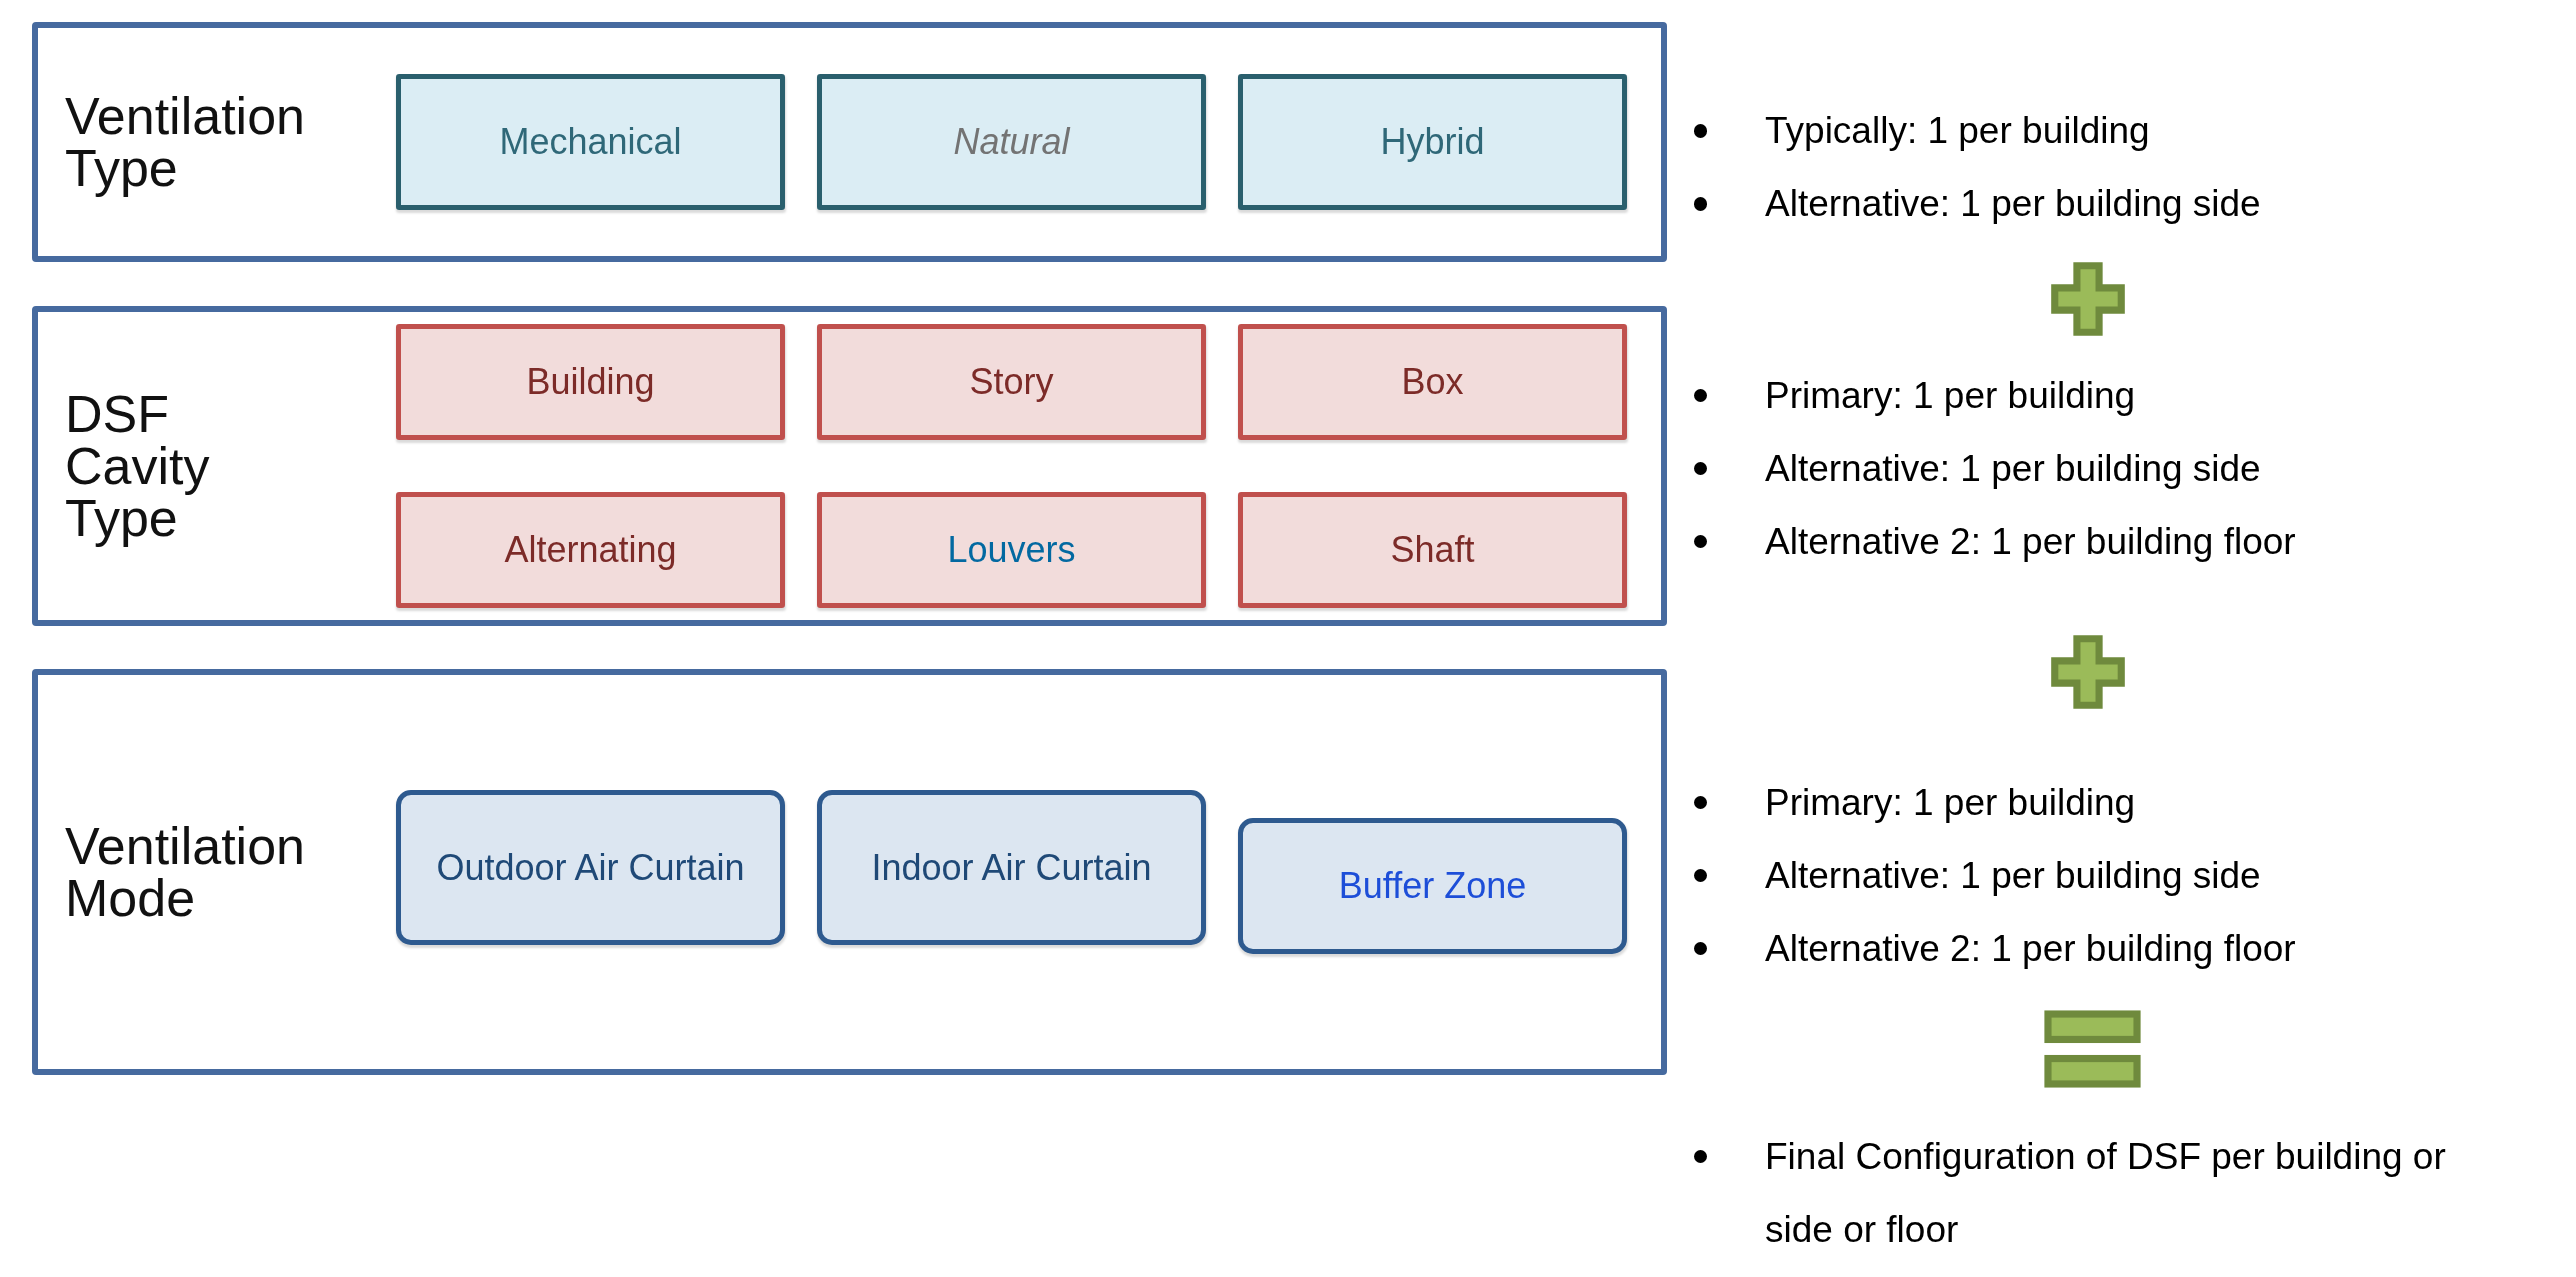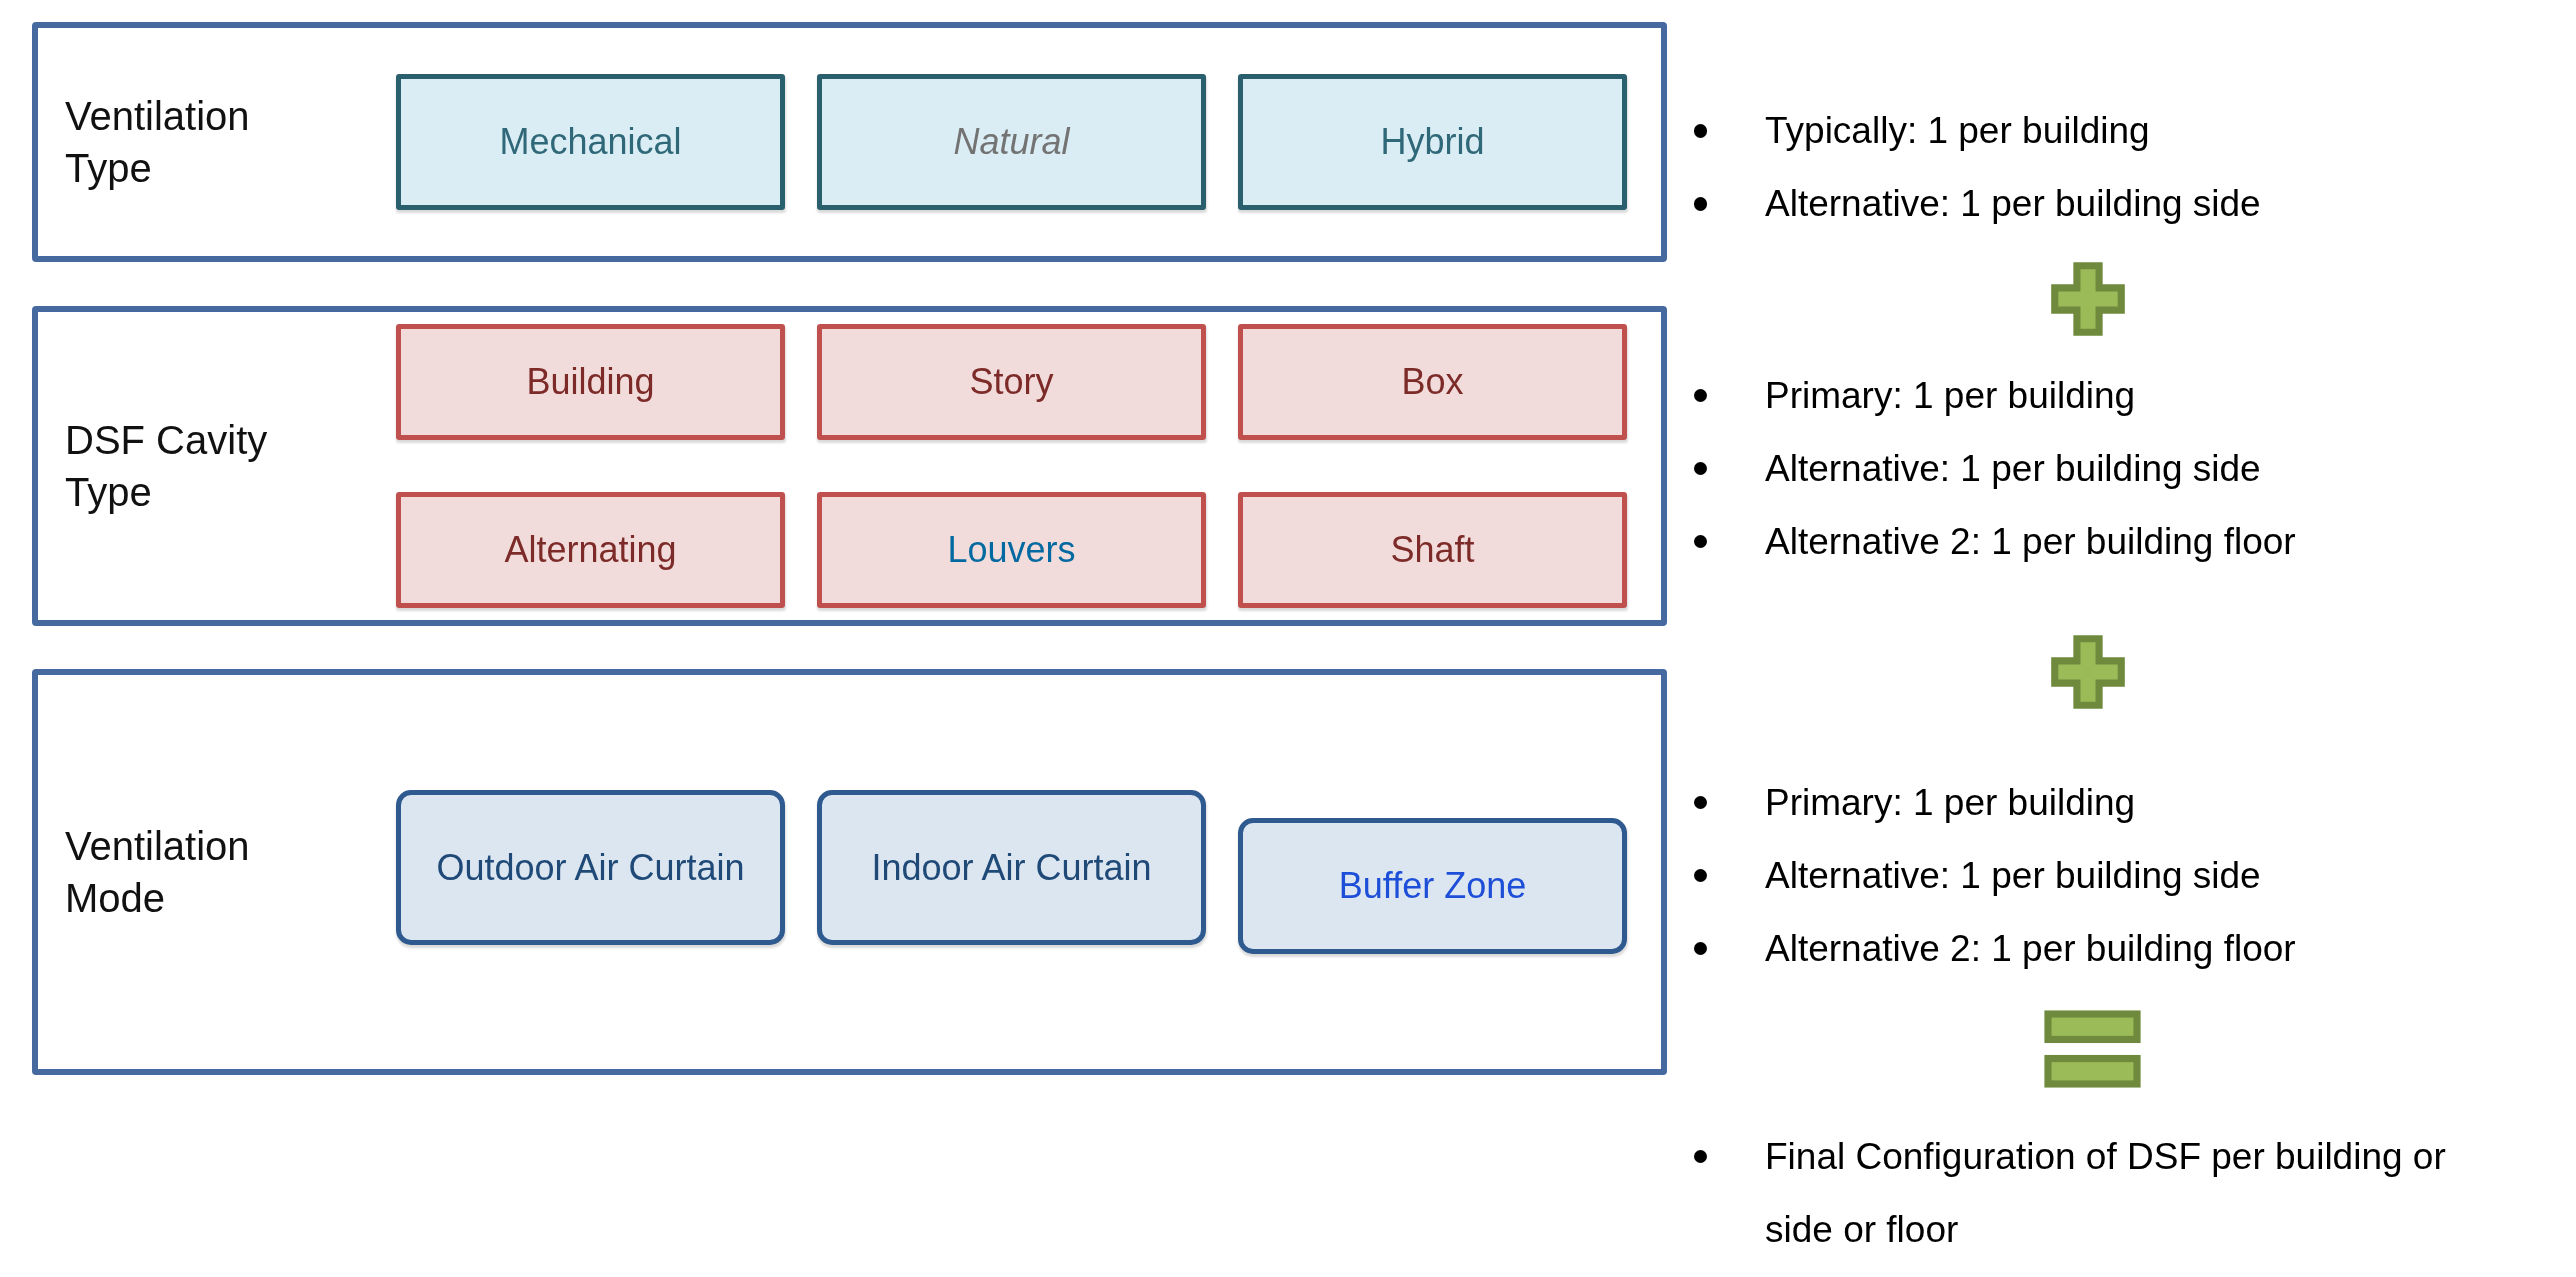--- a/index.html
+++ b/index.html
@@ -30,21 +30,21 @@
   }
   .cat-0 { top: 22px;  height: 240px; }
   .cat-1 { top: 306px; height: 320px; }
   .cat-2 { top: 669px; height: 406px; }
 
   .category-label {
     width: 358px;
     padding-left: 27px;
     box-sizing: border-box;
     flex: 0 0 auto;
-    font-size: 40px;
+    font-size: 52px;
     line-height: 52px;
     color: #111111;
   }
   .category-label span {
     display: block;
     max-width: 262px;
   }
 
   .items {
     display: flex;

